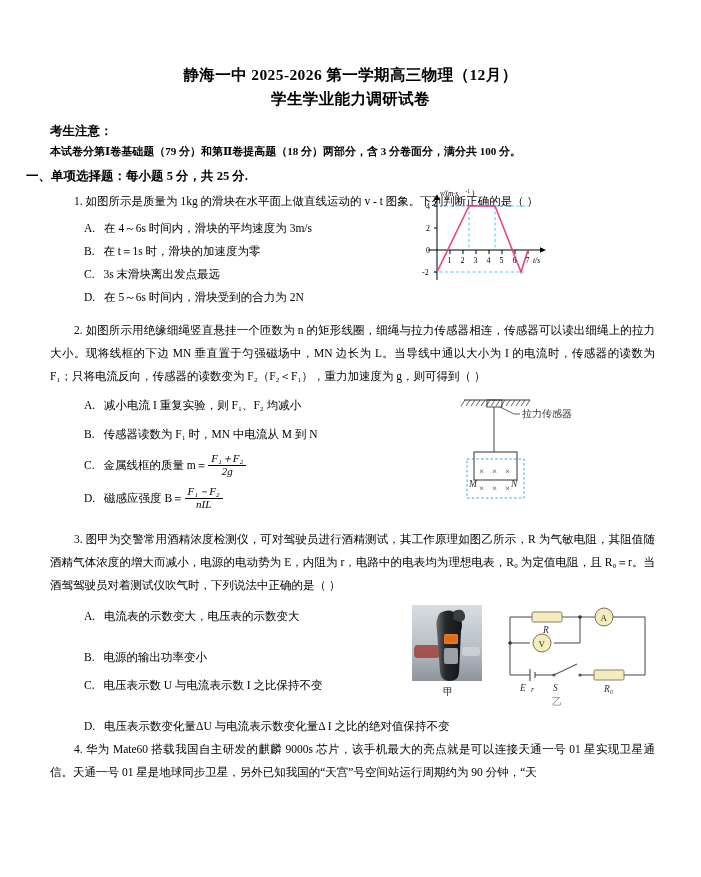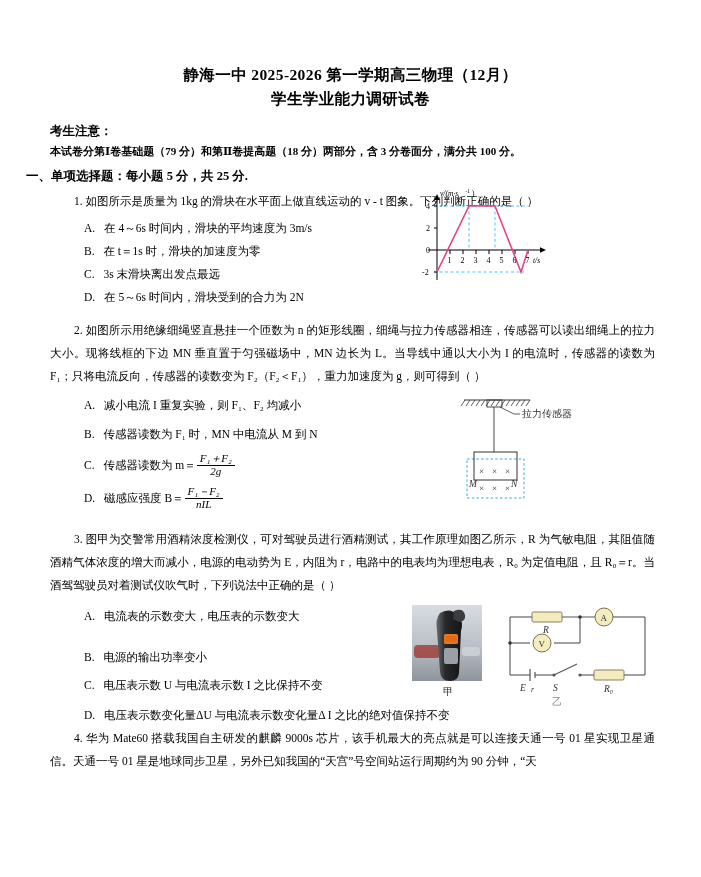--- a/index.html
+++ b/index.html
@@ -271,21 +271,21 @@
       <div class="q-opt">
         <span class="opt-letter">A.</span>
         <span>减小电流 I 重复实验，则 F₁、F₂ 均减小</span>
       </div>
       <div class="q-opt" style="margin-top:6px;">
         <span class="opt-letter">B.</span>
         <span>传感器读数为 F₁ 时，MN 中电流从 M 到 N</span>
       </div>
       <div class="q-opt tall" style="margin-top:6px;">
         <span class="opt-letter">C.</span>
-        <span>传感器读数为 m＝</span><span class="frac"><span class="num">F₁＋F₂</span><span class="den">2g</span></span>
+        <span>金属线框的质量 m＝</span><span class="frac"><span class="num">F₁＋F₂</span><span class="den">2g</span></span>
       </div>
       <div class="q-opt tall" style="margin-top:6px;">
         <span class="opt-letter">D.</span>
         <span>磁感应强度 B＝</span><span class="frac"><span class="num">F₁－F₂</span><span class="den">nIL</span></span>
       </div>
     </div>
   </div>
 
   <div class="q-block" style="margin-top:16px;">
     <div class="q-stem">
@@ -384,21 +384,21 @@
         <span>电流表的示数变大，电压表的示数变大</span>
       </div>
       <div class="q-opt" style="margin-top:18px;">
         <span class="opt-letter">B.</span>
         <span>电源的输出功率变小</span>
       </div>
       <div class="q-opt" style="margin-top:5px;">
         <span class="opt-letter">C.</span>
         <span>电压表示数 U 与电流表示数 I 之比保持不变</span>
       </div>
-      <div class="q-opt" style="margin-top:7px;">
+      <div class="q-opt" style="margin-top:18px;">
         <span class="opt-letter">D.</span>
         <span>电压表示数变化量ΔU 与电流表示数变化量Δ I 之比的绝对值保持不变</span>
       </div>
     </div>
   </div>
 
   <div class="q-block" style="margin-top:0;">
     <div class="q-stem">
       <span>4.</span>
       <span>华为 Mate60 搭载我国自主研发的麒麟 9000s 芯片，该手机最大的亮点就是可以连接天通一号 01 星实现卫星通信。天通一号 01 星是地球同步卫星，另外已知我国的“天宫”号空间站运行周期约为 90 分钟，“天</span>

